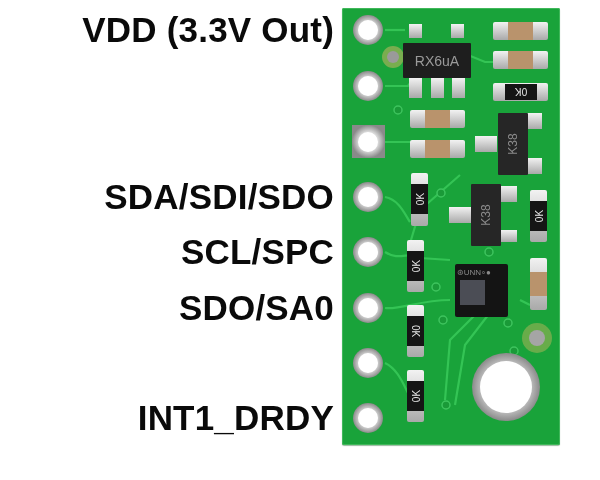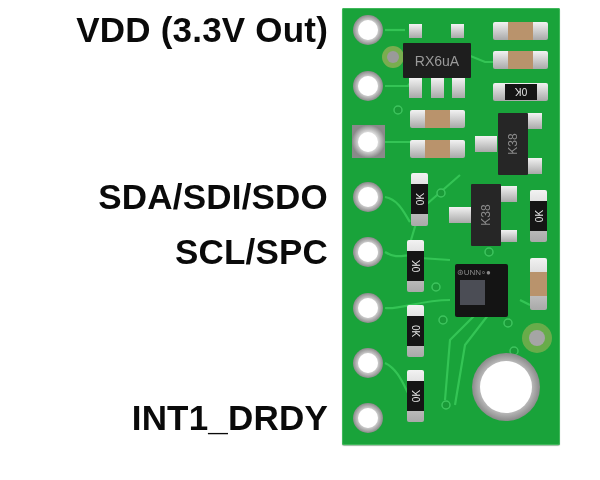--- a/index.html
+++ b/index.html
@@ -1,40 +1,41 @@
 <!DOCTYPE html>
 <html><head>
   <meta charset="utf-8">
   <style>
     html, body { margin: 0; padding: 0; }
     body {
       width: 600px; height: 480px; background: #ffffff;
       position: relative; overflow: hidden;
       font-family: "Liberation Sans", sans-serif;
     }
-    .labels { position: absolute; left: 0; top: 0; width: 328px; height: 455px; }
+    .labels { position: absolute; left: 6px; top: 0; width: 328px; height: 455px; }
     .label {
       position: absolute; right: 0; height: 40px; line-height: 40px;
       font-weight: bold; font-size: 35px; color: #0a0a0a; white-space: nowrap;
       letter-spacing: 0.2px;
     }
     .board {
       position: absolute; left: 342px; top: 8px; width: 218px; height: 437px;
       background: #19a33a; border-radius: 2px;
       box-shadow: inset 0 0 0 1px #3fb85a, 0 1px 1px #9ab89f;
     }
     svg { position: absolute; left: 0; top: 0; }
   </style>
 </head>
 <body>
 
 <div class="labels">
   <div class="label" style="top:10px">VDD (3.3V Out)</div>
   <div class="label" style="top:232px">SCL/SPC</div>
   <div class="label" style="top:177px">SDA/SDI/SDO</div>
+  <div class="label" style="top:288px">SDO/SA0</div>
   <div class="label" style="top:398px">INT1_DRDY</div>
 </div>
 
 <div class="board"></div>
 
 <svg width="600" height="480" viewBox="0 0 600 480">
   <defs>
     <radialGradient id="pad" cx="50%" cy="50%" r="50%">
       <stop offset="60%" stop-color="#d8d8d8"></stop>
       <stop offset="100%" stop-color="#8a8a8a"></stop>

